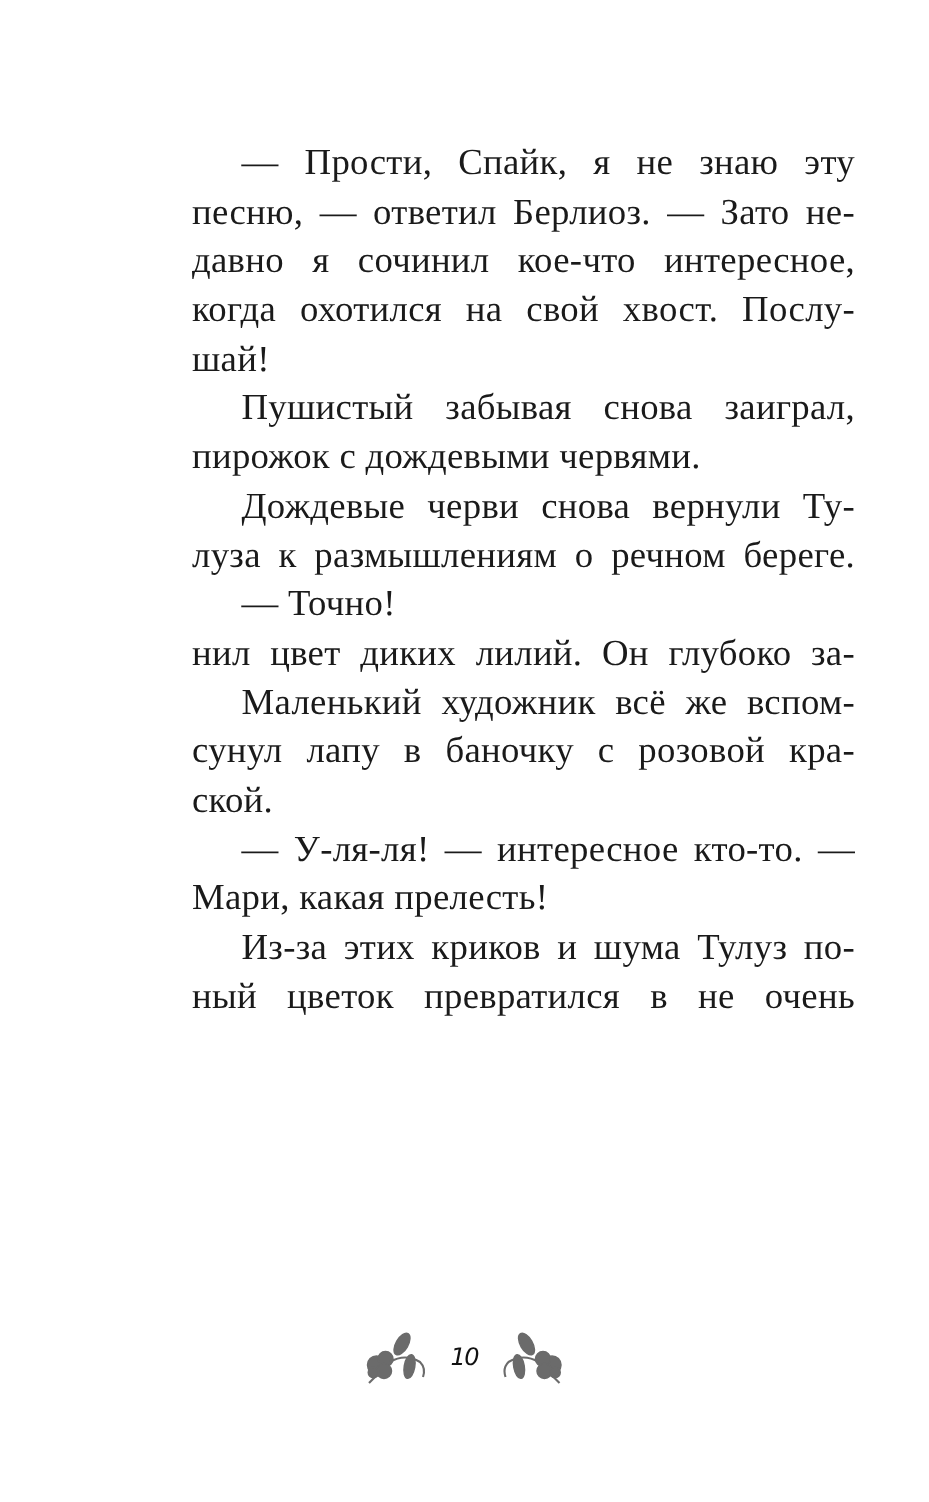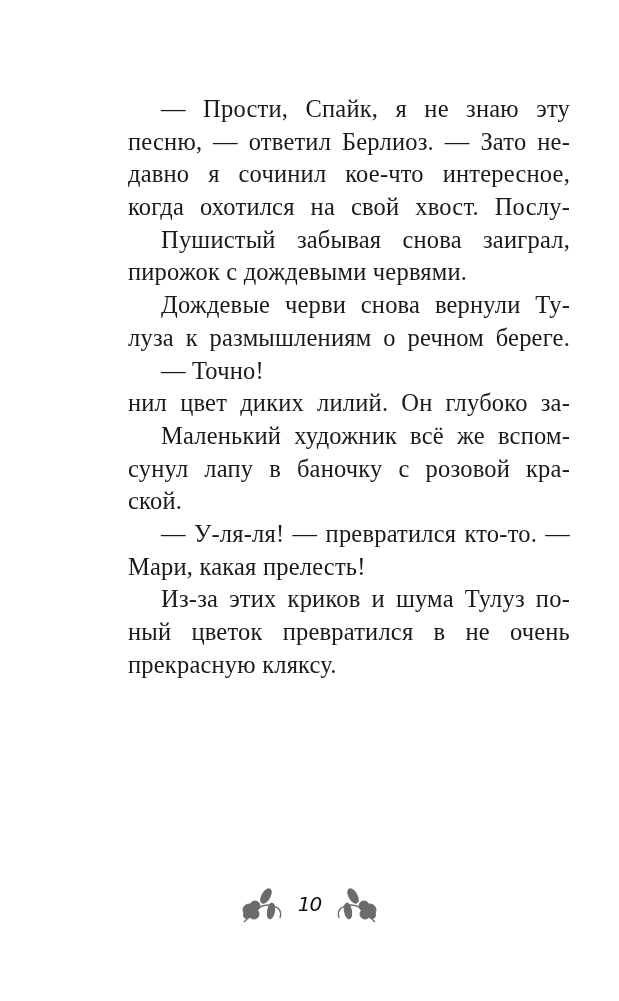--- a/index.html
+++ b/index.html
@@ -42,49 +42,49 @@
       width: 619px;
       top: 884px;
       height: 40px;
       display: flex;
       justify-content: center;
       align-items: center;
     }
     .page-number {
       font-family: "DejaVu Sans", sans-serif;
       font-style: italic;
-      font-size: 20px;
+      font-size: 16px;
       color: #111;
       margin: 0 14px;
       letter-spacing: -1px;
     }
     .ornament svg { display: block; }
   </style>
 </head>
 <body>
 
 <div class="page-text">
   <div class="line indent justify">— Прости, Спайк, я не знаю эту</div>
   <div class="line justify">песню, — ответил Берлиоз. — Зато не-</div>
   <div class="line justify">давно я сочинил кое-что интересное,</div>
   <div class="line justify">когда охотился на свой хвост. Послу-</div>
+  <div class="line">шай!</div>
   <div class="line indent justify">Пушистый забывая снова заиграл,</div>
   <div class="line">пирожок с дождевыми червями.</div>
   <div class="line indent justify">Дождевые черви снова вернули Ту-</div>
   <div class="line justify">луза к размышлениям о речном береге.</div>
   <div class="line indent">— Точно!</div>
   <div class="line justify">нил цвет диких лилий. Он глубоко за-</div>
   <div class="line indent justify">Маленький художник всё же вспом-</div>
   <div class="line justify">сунул лапу в баночку с розовой кра-</div>
   <div class="line">ской.</div>
-  <div class="line indent justify">— У-ля-ля! — превратился кто-то. —</div>
+  <div class="line indent justify">— У-ля-ля! — интересное кто-то. —</div>
   <div class="line">Мари, какая прелесть!</div>
   <div class="line indent justify">Из-за этих криков и шума Тулуз по-</div>
   <div class="line justify">ный цветок превратился в не очень</div>
-  <div class="line">прекрасную кляксу.</div>
 </div>
 
 <div class="footer">
   <span class="ornament">
     <svg width="46" height="40" viewBox="0 0 46 40">
       <g fill="#6b6b6b" stroke="#6b6b6b">
         <path d="M6 38 Q14 30 20 24" fill="none" stroke-width="1.4"></path>
         <circle cx="11" cy="26" r="6"></circle>
         <circle cx="17" cy="22" r="5"></circle>
         <circle cx="16" cy="30" r="5"></circle>

